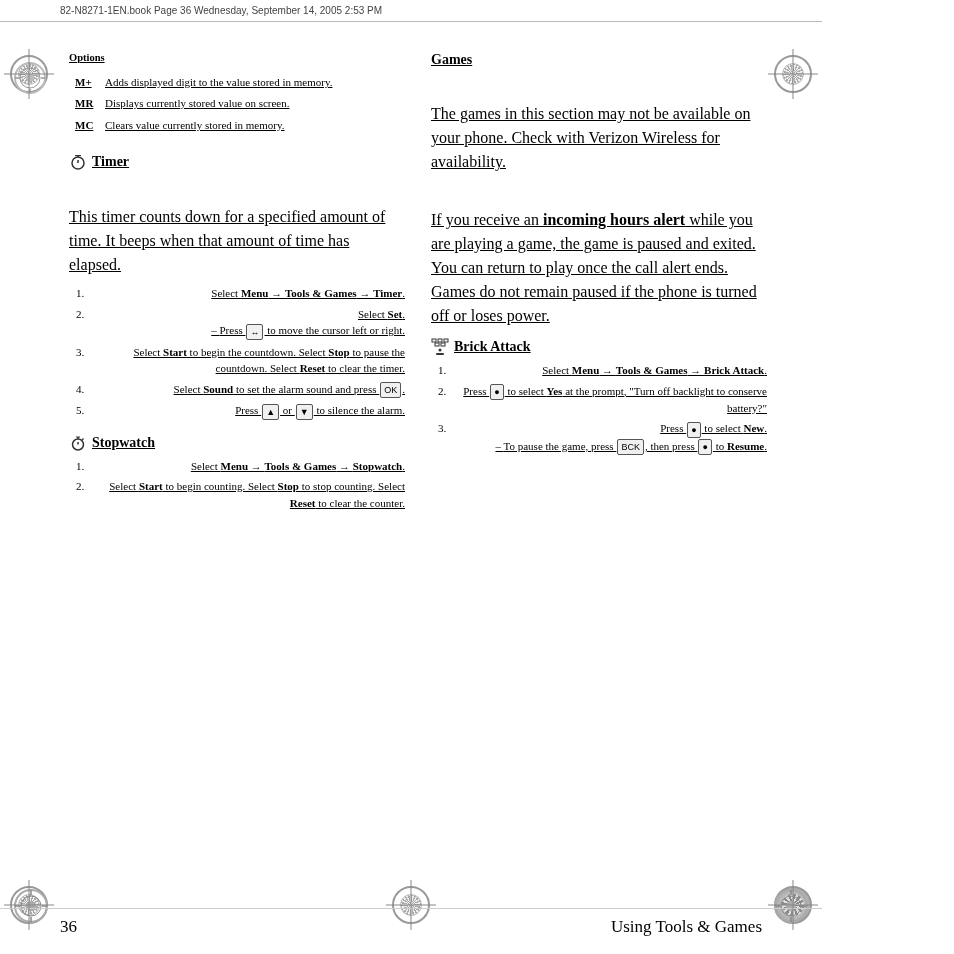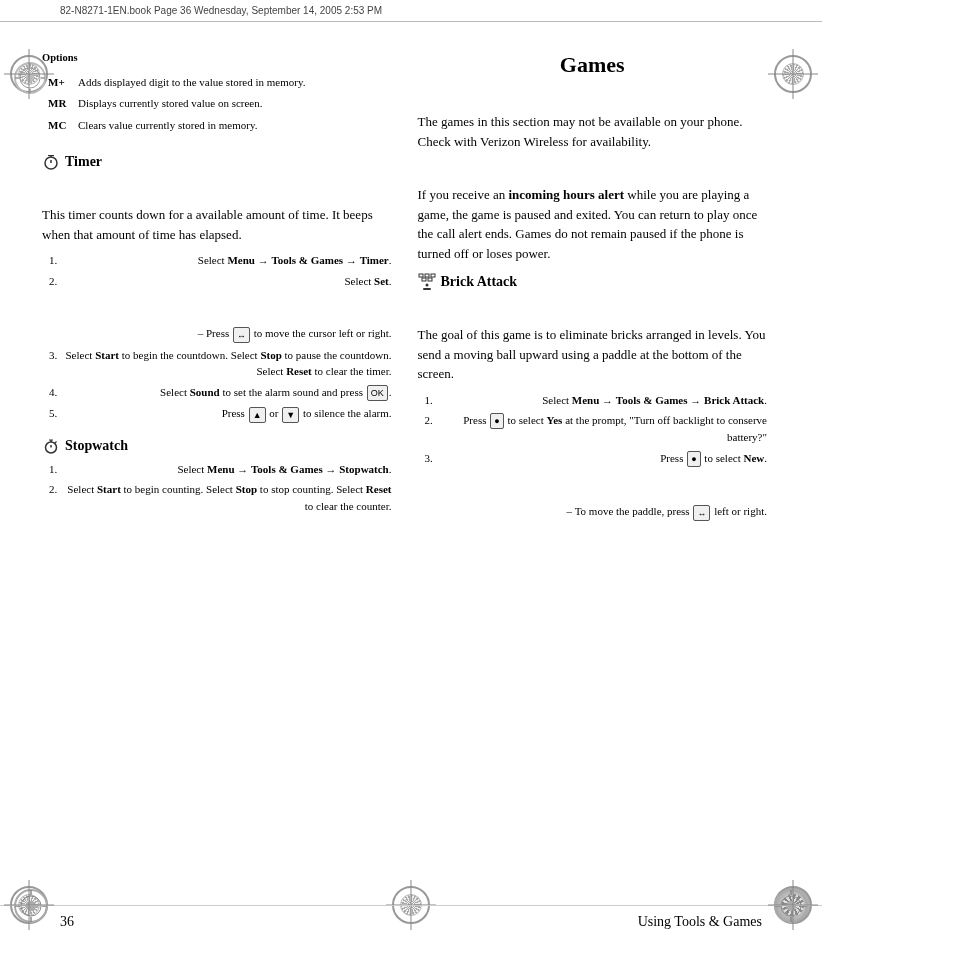--- a/index.html
+++ b/index.html
@@ -21,23 +21,24 @@
     }
 
     
     .tl {
       top: 55px;
       left: 10px;
     }
 
     .main-content {
       display: flex;
-      padding: 20px 55px 0 42px;
+      padding: 20px 55px 0 69px;
       gap: 26px;
       margin-top: 10px;
+      text-decoration: underline;
     }
 
     .left-col {
       flex: 1;
       min-width: 0;
     }
 
     .right-col {
       flex: 1;
       min-width: 0;
@@ -77,41 +78,40 @@
 
     .section-icon {
       width: 18px;
       height: 18px;
       display: inline-flex;
       align-items: center;
       justify-content: center;
     }
 
     .section-body {
-      font-size: 13px;
+      font-size: 16px;
       line-height: 1.5;
       margin-bottom: 8px;
       margin-top: 34px;
     }
 
     ol {
       margin-left: 18px;
       font-size: 11px;
       line-height: 1.5;
     }
 
     ol li {
       margin-bottom: 4px;
       text-align: right;
     }
 
     ul {
       margin-left: 14px;
       list-style-type: none;
-      margin-top: 36px;
     }
 
     ul li {
       margin-bottom: 3px;
       font-size: 11px;
       line-height: 1.5;
     }
 
     ul li::before {
       content: '– ';
@@ -126,26 +126,26 @@
       font-size: 9px;
       font-family: Arial, sans-serif;
       background: #f0f0f0;
       vertical-align: middle;
       margin: 0 1px;
       line-height: 14px;
     }
 
     .footer-bar {
       position: absolute;
-      bottom: 16px;
+      bottom: 9px;
       width: 100%;
       display: flex;
       justify-content: space-between;
       padding: 8px 60px;
-      font-size: 14px;
+      font-size: 17px;
       border-top: 1px solid #ccc;
     }
 
     
     .deco-circle {
       width: 38px;
       height: 38px;
       border-radius: 50%;
       border: 2.5px solid #999;
       display: flex;
@@ -197,24 +197,23 @@
     .top-header {
       font-family: Arial, sans-serif;
       font-size: 10px;
       color: #444;
       padding: 5px 60px;
       border-bottom: 1px solid #bbb;
       background: #fff;
     }
 
     .games-heading {
-      font-size: 22px;
+      font-size: 14px;
       font-weight: bold;
       margin-bottom: 6px;
-      text-align: center;
     }
 
   </style>
 </head>
 <body>
 
 <div class="page">
 
   <div class="top-header">
     <span>82-N8271-1EN.book  Page 36  Wednesday, September 14, 2005  2:53 PM</span>
@@ -268,21 +267,21 @@
           <svg width="16" height="16" viewBox="0 0 16 16">
             <circle cx="8" cy="9" r="6" fill="none" stroke="#333" stroke-width="1.5"></circle>
             <line x1="8" y1="3" x2="8" y2="1.5" stroke="#333" stroke-width="1.5"></line>
             <line x1="8" y1="9" x2="8" y2="6" stroke="#333" stroke-width="1.5"></line>
             <line x1="5" y1="1.5" x2="11" y2="1.5" stroke="#333" stroke-width="1"></line>
           </svg>
         </span>
         <span>Timer</span>
       </div>
 
-      <div class="section-body">This timer counts down for a available amount of time. It beeps when that amount of time has elapsed.</div>
+      <div class="section-body">This timer counts down for a specified amount of time. It beeps when that amount of time has elapsed.</div>
 
       <ol>
         <li>Select <strong>Menu</strong> → <strong>Tools &amp; Games</strong> → <strong>Timer</strong>.</li>
         <li>Select <strong>Set</strong>.
           <ul>
             <li>Press <span class="key-icon">↔</span> to move the cursor left or right.</li>
           </ul>
         </li>
         <li>Select <strong>Start</strong> to begin the countdown. Select <strong>Stop</strong> to pause the countdown. Select <strong>Reset</strong> to clear the timer.</li>
         <li>Select <strong>Sound</strong> to set the alarm sound and press <span class="key-icon">OK</span>.</li>
@@ -327,28 +326,27 @@
             <rect x="13" y="1" width="4" height="3" fill="none" stroke="#333" stroke-width="1"></rect>
             <rect x="4" y="5" width="4" height="3" fill="none" stroke="#333" stroke-width="1"></rect>
             <rect x="10" y="5" width="4" height="3" fill="none" stroke="#333" stroke-width="1"></rect>
             <circle cx="9" cy="12" r="1.5" fill="#333"></circle>
             <rect x="5" y="15" width="8" height="2" rx="1" fill="#333"></rect>
           </svg>
         </span>
         <span>Brick Attack</span>
       </div>
 
-      <div class="section-body">The goal of this game is to eliminate bricks arranged in levels. You send a moving ball upward using a paddle at the bottom of the screen.</div>
 
       <ol>
         <li>Select <strong>Menu</strong> → <strong>Tools &amp; Games</strong> → <strong>Brick Attack</strong>.</li>
         <li>Press <span class="key-icon">●</span> to select <strong>Yes</strong> at the prompt, "Turn off backlight to conserve battery?"</li>
         <li>Press <span class="key-icon">●</span> to select <strong>New</strong>.
           <ul>
-            <li>To move the paddle, press <span class="key-icon">↔</span> left or right.</li>
+            <li>To pause the game, press <span class="key-icon">BCK</span>, then press <span class="key-icon">●</span> to <strong>Resume</strong>.</li>
           </ul>
         </li>
       </ol>
 
     </div>
   </div>
 
   <div style="position:absolute;bottom:30px;left:10px;">
     <div class="cross-wrap">
       <div class="cross-h"></div>

